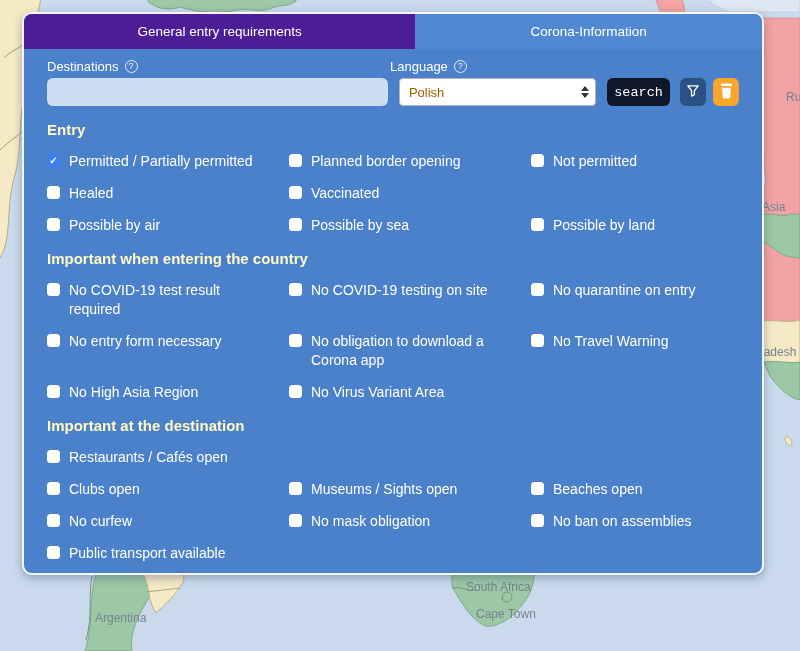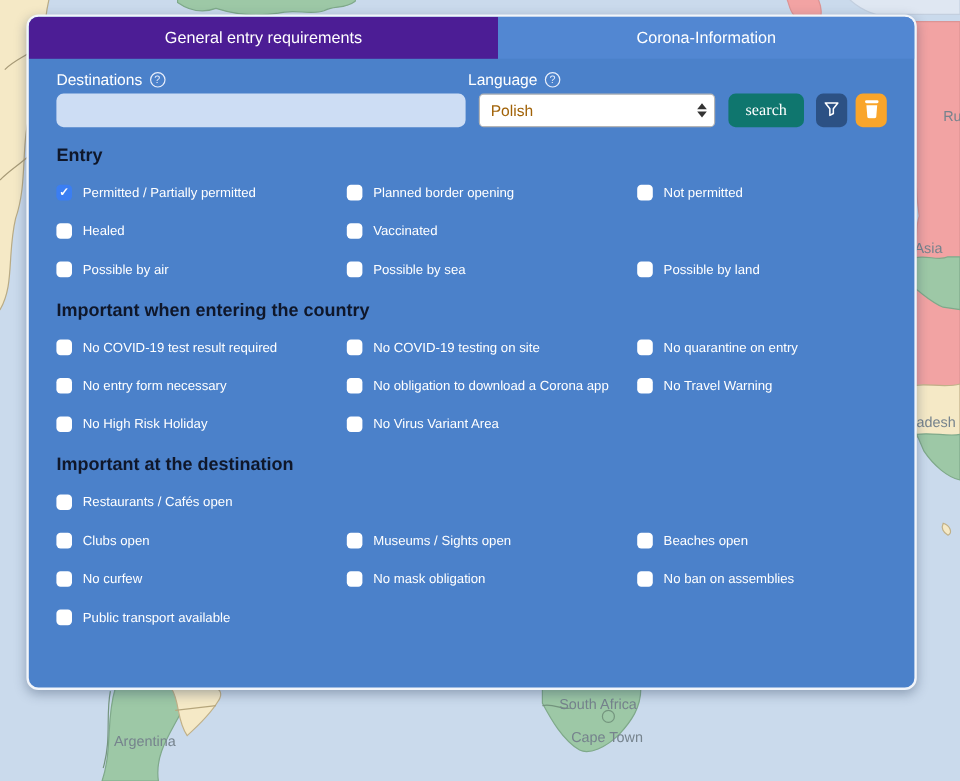--- a/index.html
+++ b/index.html
@@ -60,46 +60,46 @@
     display:flex; align-items:center; padding:0 6px 0 9px;
     font-size:13px; color:#a16207; cursor:pointer;
   }
   .lang-select .sel-text { flex:1; }
   .stepper { display:flex; flex-direction:column; gap:2px; align-items:center; }
   .stepper i { display:block; width:0; height:0; border-left:4px solid transparent; border-right:4px solid transparent; }
   .stepper .up   { border-bottom:5px solid #333; }
   .stepper .down { border-top:5px solid #333; }
   .search-btn {
     margin-left:11px; width:64px; height:28px;
-    background:#0f766e; border:none; border-radius:6px;
+    background:#0f172a; border:none; border-radius:6px;
     color:#fff; font-size:13.5px; cursor:pointer;
-    font-family:Liberation Serif, serif;
+    font-family:Liberation Mono, monospace;
   }
   .icon-btn {
     margin-left:8px; width:26px; height:28px;
     border:none; border-radius:6px; cursor:pointer;
     display:flex; align-items:center; justify-content:center;
   }
   .filter-btn { background:#2c5184; margin-left:10px; }
   .trash-btn  { background:#f9a52b; margin-left:7px; }
 
   
   .sections { padding:0 23px; }
-  .section-title { color:#0f172a; font-size:15px; font-weight:700; margin-top:15px; margin-bottom:14px; }
+  .section-title { color:#fef9c3; font-size:15px; font-weight:700; margin-top:15px; margin-bottom:14px; }
   .cb-row { display:grid; grid-template-columns:242px 242px 1fr; margin-bottom:13px; }
   .item { display:flex; gap:9px; align-items:flex-start; padding-right:20px; }
   .cb {
     flex:0 0 13px; width:13px; height:13px; margin-top:2px;
     background:#fff; border-radius:3.5px;
     display:inline-flex; align-items:center; justify-content:center;
     cursor:pointer;
   }
   .cb.checked { background:#3b7ef2; }
   .cb.checked::after { content:"\2713"; color:#fff; font-size:10px; font-weight:700; line-height:1; }
-  .cb-label { color:#fff; font-size:11px; line-height:19px; max-width:205px; }
+  .cb-label { color:#fff; font-size:14px; line-height:19px; max-width:205px; }
 </style>
 </head>
 <body>
 
 <div class="map-layer">
   <svg width="800" height="651" viewBox="0 0 800 651">
 
     <path d="M-5,-5 L42,-5 C33,25 40,55 27,88 C16,118 24,150 13,182 C6,212 12,238 0,258 L-5,258 Z" fill="#f5e9c6" stroke="#b9ab84" stroke-width="1"></path>
     <path d="M30,40 C20,48 12,50 4,58" fill="none" stroke="#a79a77" stroke-width="1"></path>
     <path d="M24,130 C15,138 8,142 0,150" fill="none" stroke="#a79a77" stroke-width="1"></path>
@@ -249,21 +249,21 @@
         <span class="cb-label">No obligation to download a Corona app</span>
       </div>
       <div class="item">
         <span class="cb"></span>
         <span class="cb-label">No Travel Warning</span>
       </div>
     </div>
     <div class="cb-row">
       <div class="item">
         <span class="cb"></span>
-        <span class="cb-label">No High Risk Holiday</span>
+        <span class="cb-label">No High Asia Region</span>
       </div>
       <div class="item">
         <span class="cb"></span>
         <span class="cb-label">No Virus Variant Area</span>
       </div>
     </div>
 
     <div class="section-title">Important at the destination</div>
     <div class="cb-row">
       <div class="item">

